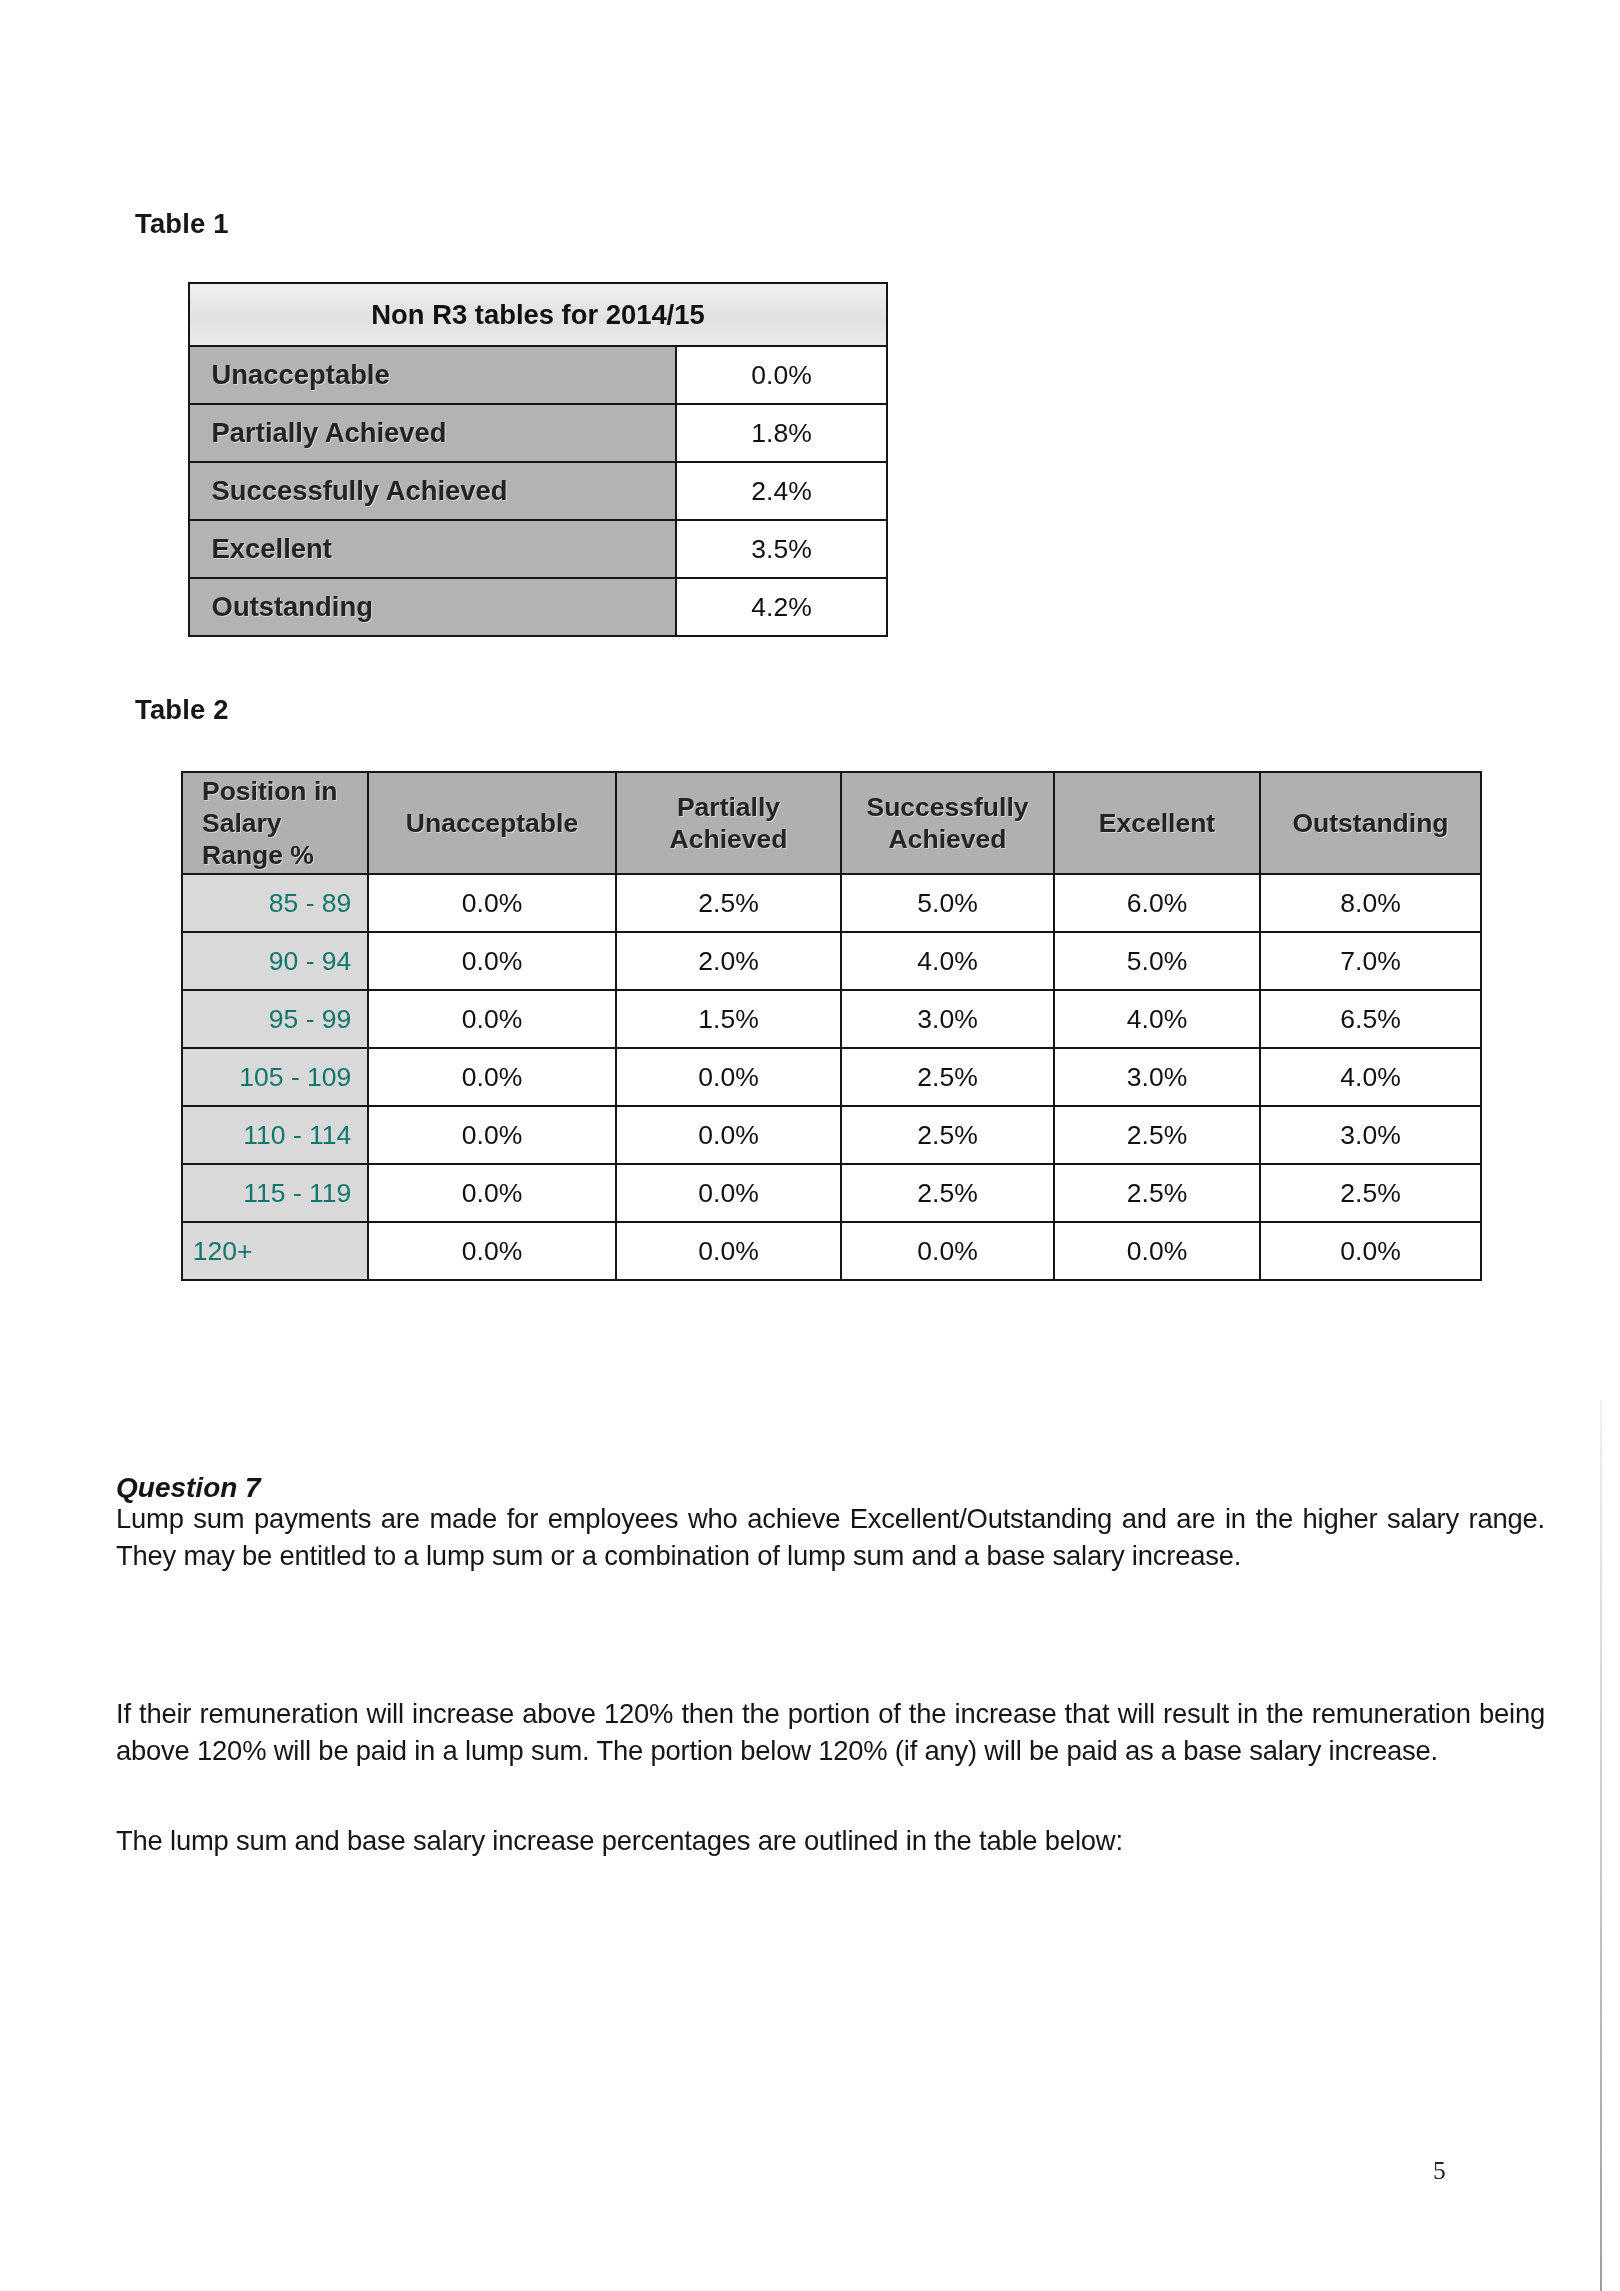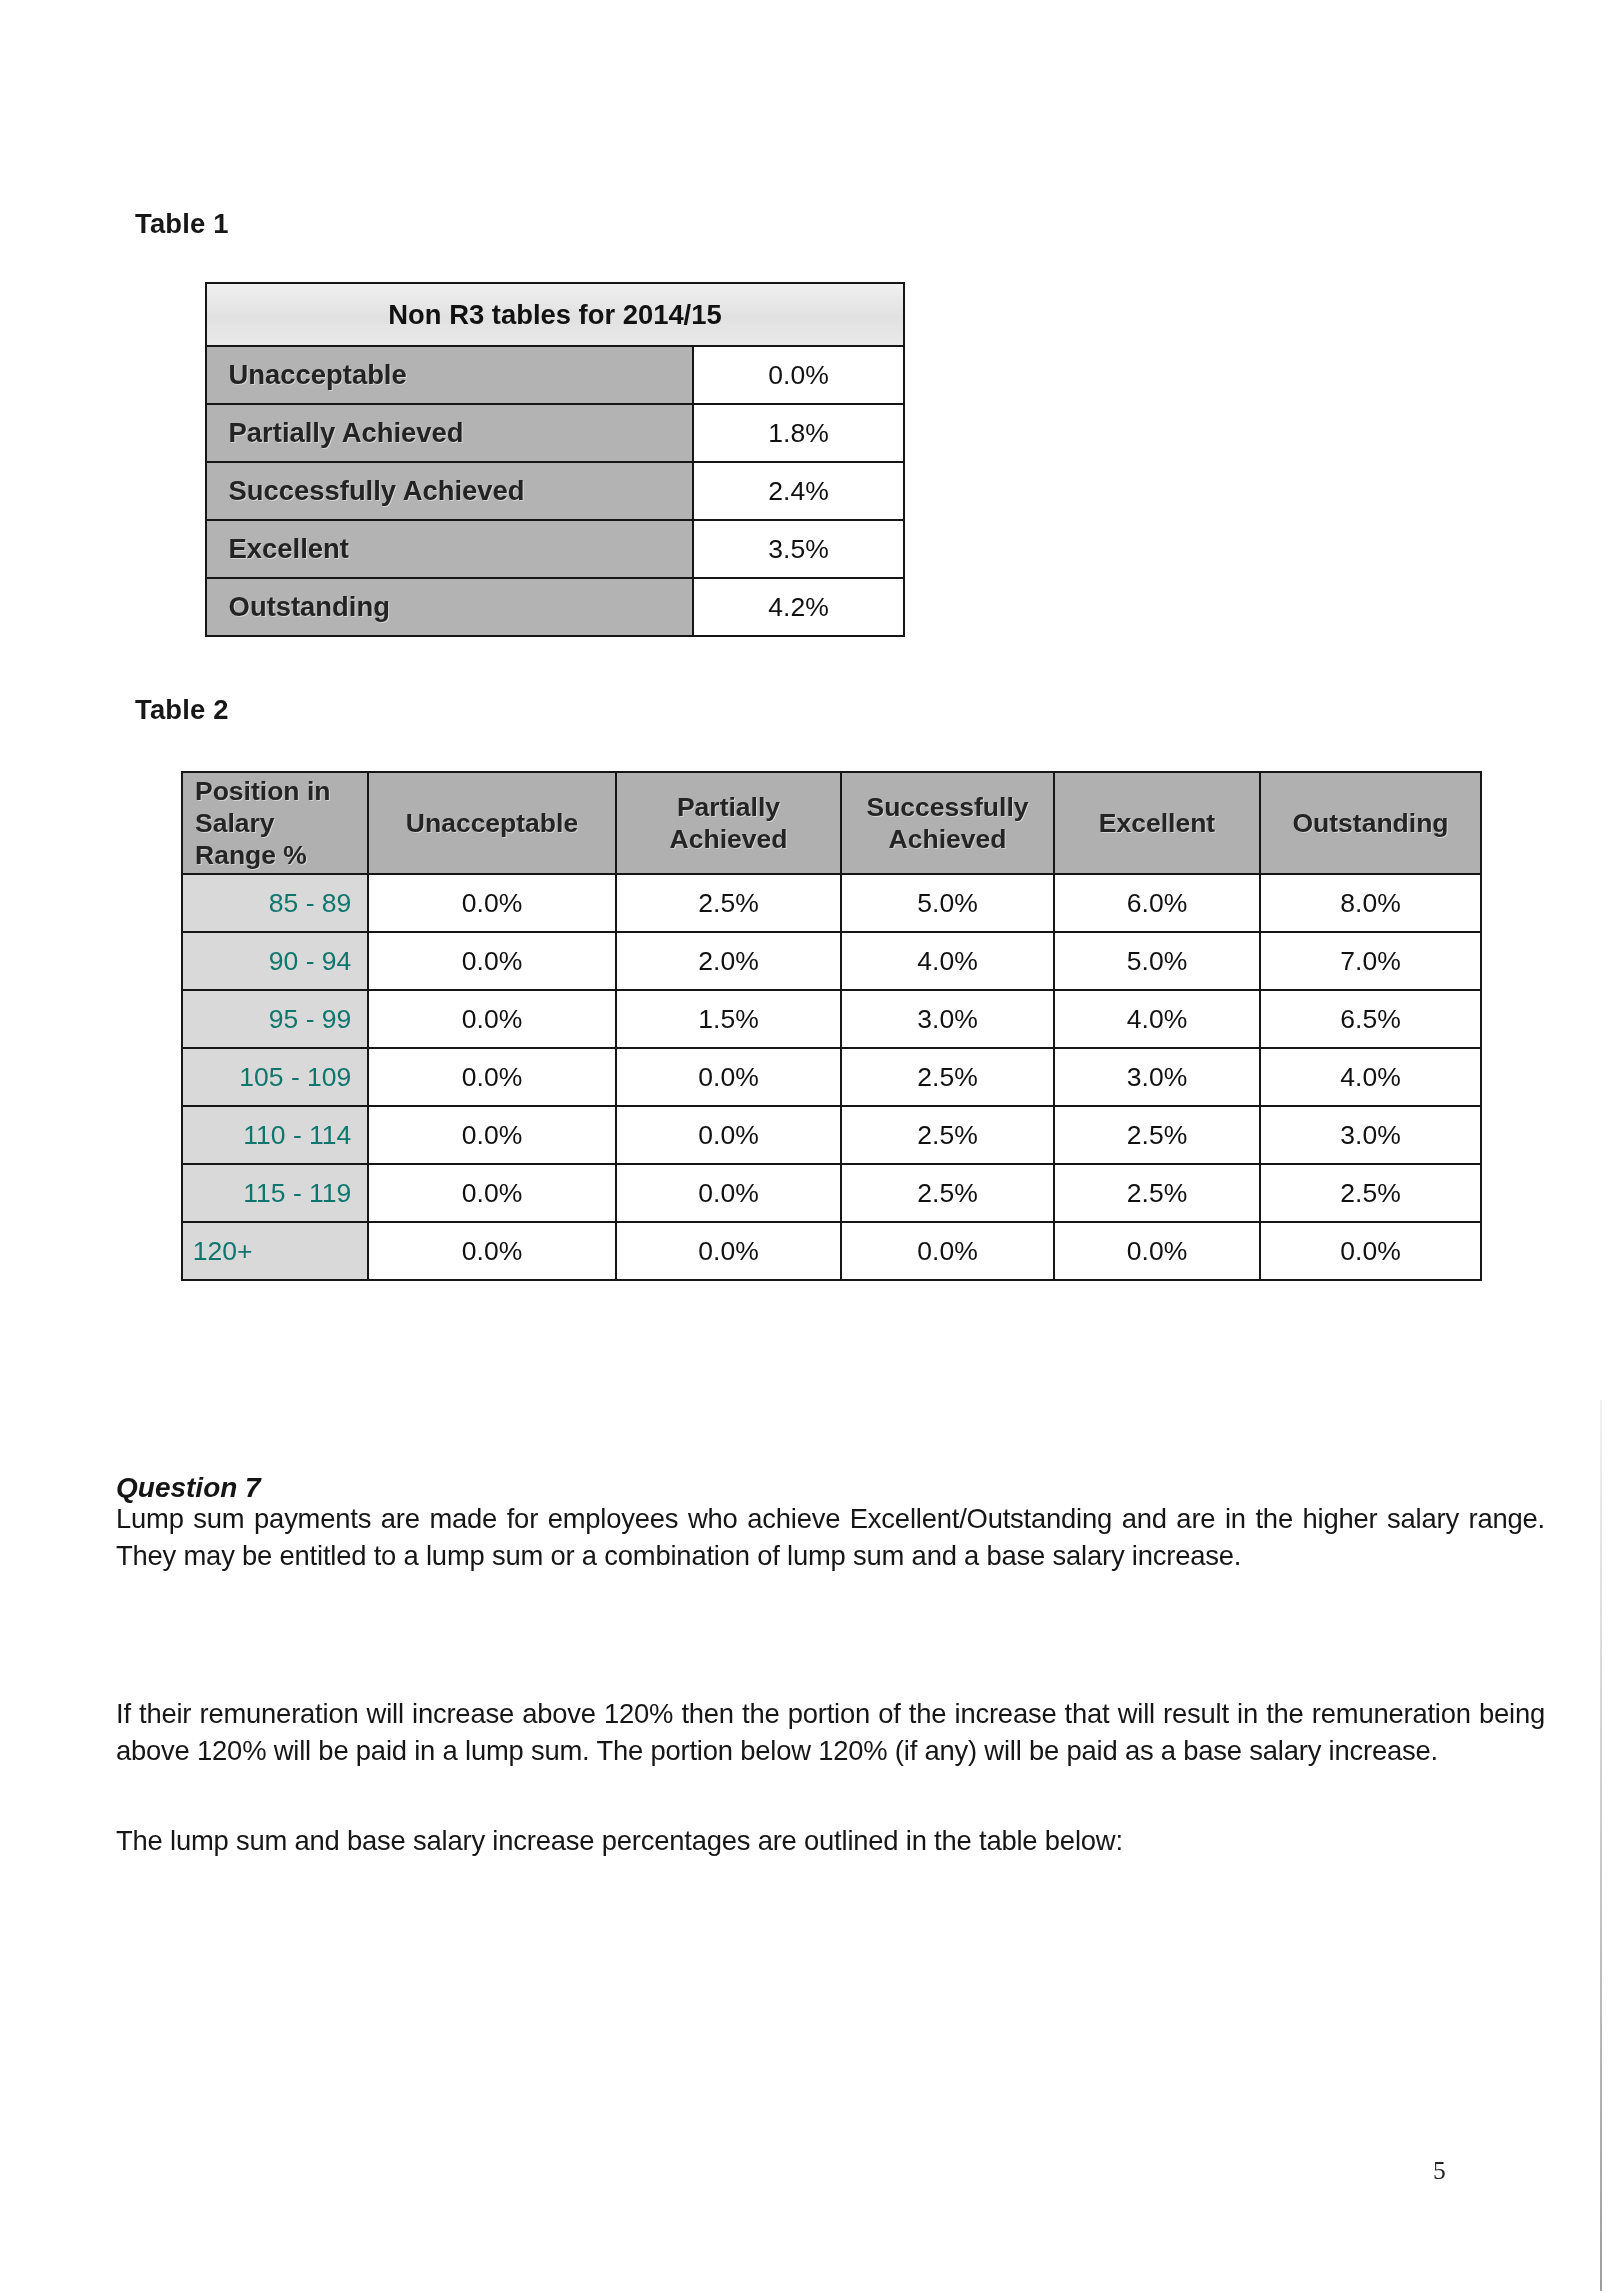--- a/index.html
+++ b/index.html
@@ -24,42 +24,42 @@
   .t1,.t2{position:absolute;border:2.9px solid #161616;}
   .t1 td,.t2 td,.t2 th{border:2px solid #161616;overflow:hidden;}
 
   .t-title{
     background:linear-gradient(180deg,#f0f0f0 0%,#e1e1e1 55%,#eaeaea 100%);
     text-align:center;font-weight:bold;font-size:27.4px;color:#111;
     height:59px;vertical-align:middle;
   }
 
   
-  .t1{left:205px;top:282px;width:698px;}
+  .t1{left:188px;top:282px;width:698px;}
   .t1 .lbl{
     background:#b3b3b3;
     font-weight:bold;font-size:27.4px;color:#232323;
     padding-left:21.6px;height:54px;vertical-align:middle;
     text-shadow:1px 1px 0 rgba(255,255,255,.45);
   }
   .t1 .val{
     background:#ffffff;text-align:center;
     font-size:26.5px;color:#111;
   }
 
   
   .t2{left:181px;top:771px;width:1299px;}
   .t2 th{
     background:#b0b0b0;
     font-weight:bold;font-size:26.5px;color:#242424;
     height:100px;text-align:center;vertical-align:middle;
     padding:0 5.9px;line-height:32px;
     text-shadow:1px 1px 0 rgba(255,255,255,.45);
   }
-  .t2 th.poshdr{text-align:left;padding-left:12px;}
+  .t2 th.poshdr{text-align:left;padding-left:19px;}
   .t2 td{font-size:26.5px;height:54px;vertical-align:middle;}
   .t2 td.range{
     background:#d9d9d9;font-weight:normal;color:#0f766e;
     text-align:right;padding-right:15.7px;
   }
   .t2 td.range.leftal{text-align:left;padding-left:9.8px;padding-right:18px;}
   .t2 td.cell{background:#ffffff;text-align:center;color:#111;}
 
   
   .q7{

